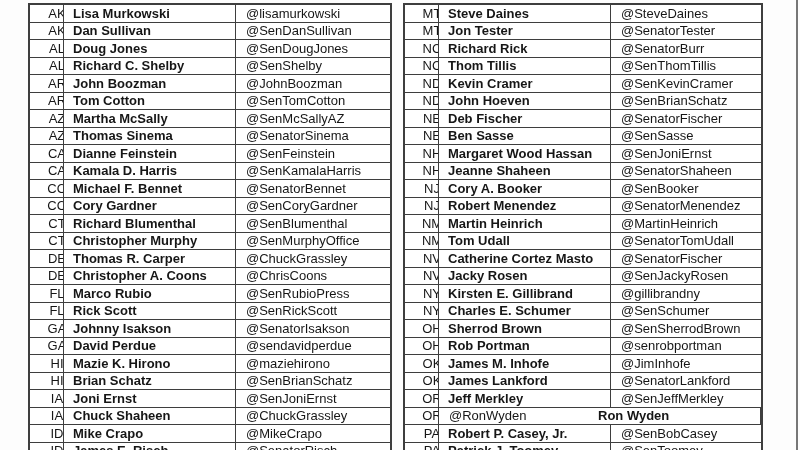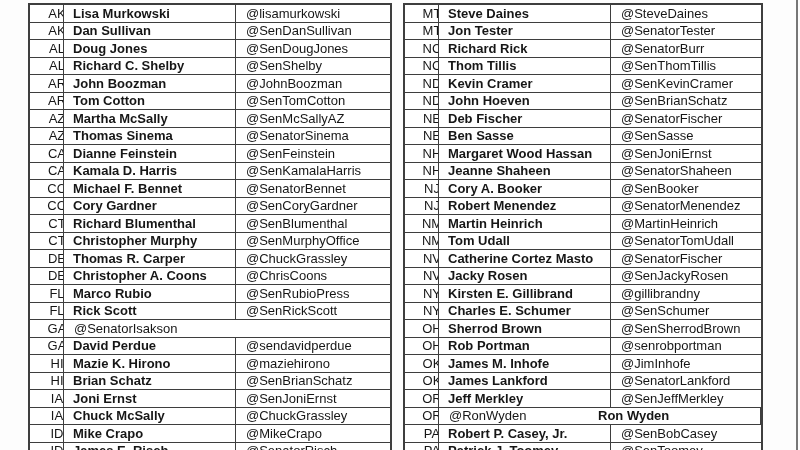--- a/index.html
+++ b/index.html
@@ -142,20 +142,21 @@
       <div class="cell name">Marco Rubio</div>
       <div class="cell handle">@SenRubioPress</div>
     </div>
     <div class="row">
       <div class="cell state">FL</div>
       <div class="cell name">Rick Scott</div>
       <div class="cell handle">@SenRickScott</div>
     </div>
     <div class="row">
       <div class="cell state">GA</div>
+      <div class="cell name">Johnny Isakson</div>
       <div class="cell handle">@SenatorIsakson</div>
     </div>
     <div class="row">
       <div class="cell state">GA</div>
       <div class="cell name">David Perdue</div>
       <div class="cell handle">@sendavidperdue</div>
     </div>
     <div class="row">
       <div class="cell state">HI</div>
       <div class="cell name">Mazie K. Hirono</div>
@@ -166,21 +167,21 @@
       <div class="cell name">Brian Schatz</div>
       <div class="cell handle">@SenBrianSchatz</div>
     </div>
     <div class="row">
       <div class="cell state">IA</div>
       <div class="cell name">Joni Ernst</div>
       <div class="cell handle">@SenJoniErnst</div>
     </div>
     <div class="row">
       <div class="cell state">IA</div>
-      <div class="cell name">Chuck McSally</div>
+      <div class="cell name">Chuck Shaheen</div>
       <div class="cell handle">@ChuckGrassley</div>
     </div>
     <div class="row">
       <div class="cell state">ID</div>
       <div class="cell name">Mike Crapo</div>
       <div class="cell handle">@MikeCrapo</div>
     </div>
     <div class="row">
       <div class="cell state">ID</div>
       <div class="cell name">James E. Risch</div>

